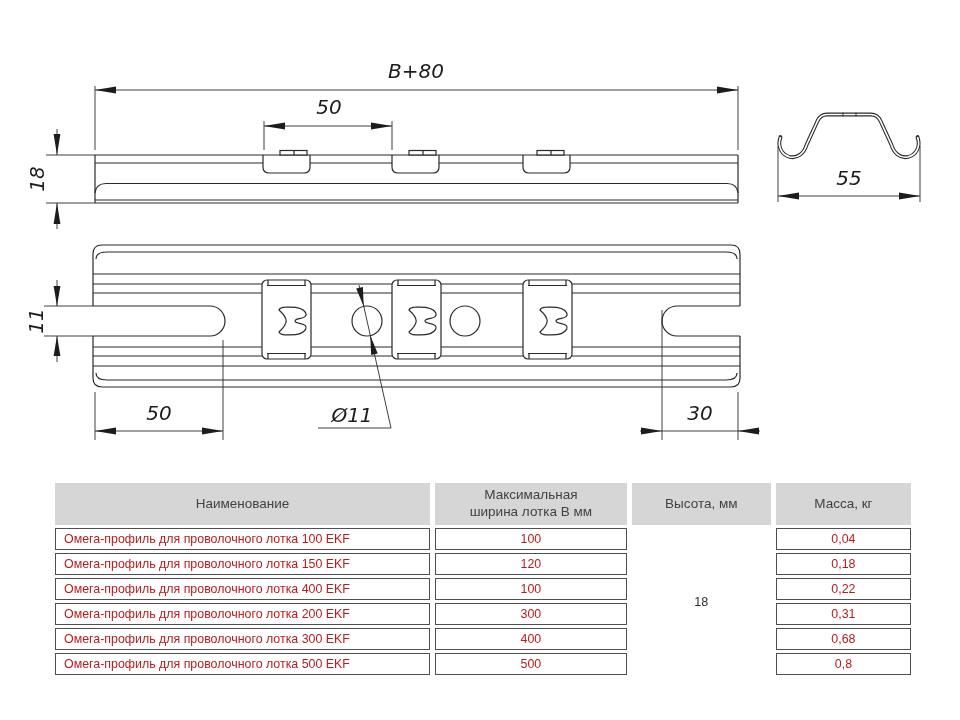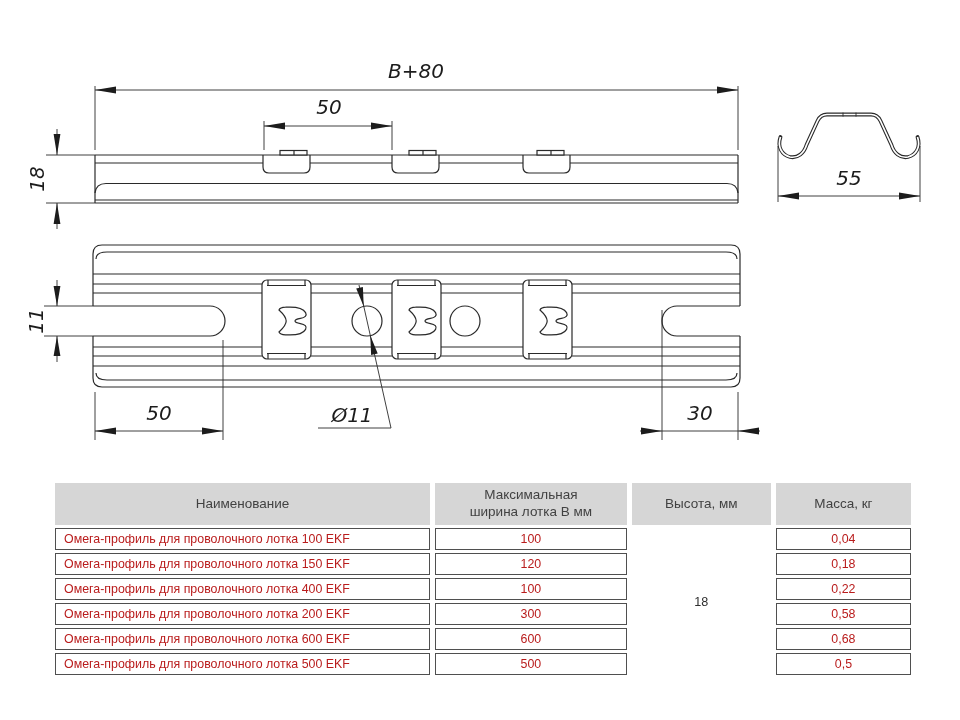--- a/index.html
+++ b/index.html
@@ -236,28 +236,28 @@
           <td>0,18</td>
         </tr>
         <tr>
           <td class="name">Омега-профиль для проволочного лотка 400 EKF</td>
           <td>100</td>
           <td>0,22</td>
         </tr>
         <tr>
           <td class="name">Омега-профиль для проволочного лотка 200 EKF</td>
           <td>300</td>
-          <td>0,58</td>
-        </tr>
-        <tr>
-          <td class="name">Омега-профиль для проволочного лотка 600 EKF</td>
-          <td>600</td>
+          <td>0,31</td>
+        </tr>
+        <tr>
+          <td class="name">Омега-профиль для проволочного лотка 300 EKF</td>
+          <td>400</td>
           <td>0,68</td>
         </tr>
         <tr>
           <td class="name">Омега-профиль для проволочного лотка 500 EKF</td>
           <td>500</td>
-          <td>0,5</td>
+          <td>0,8</td>
         </tr>
       </tbody>
     </table>
   </div>
 </div>
 
 </body></html>

